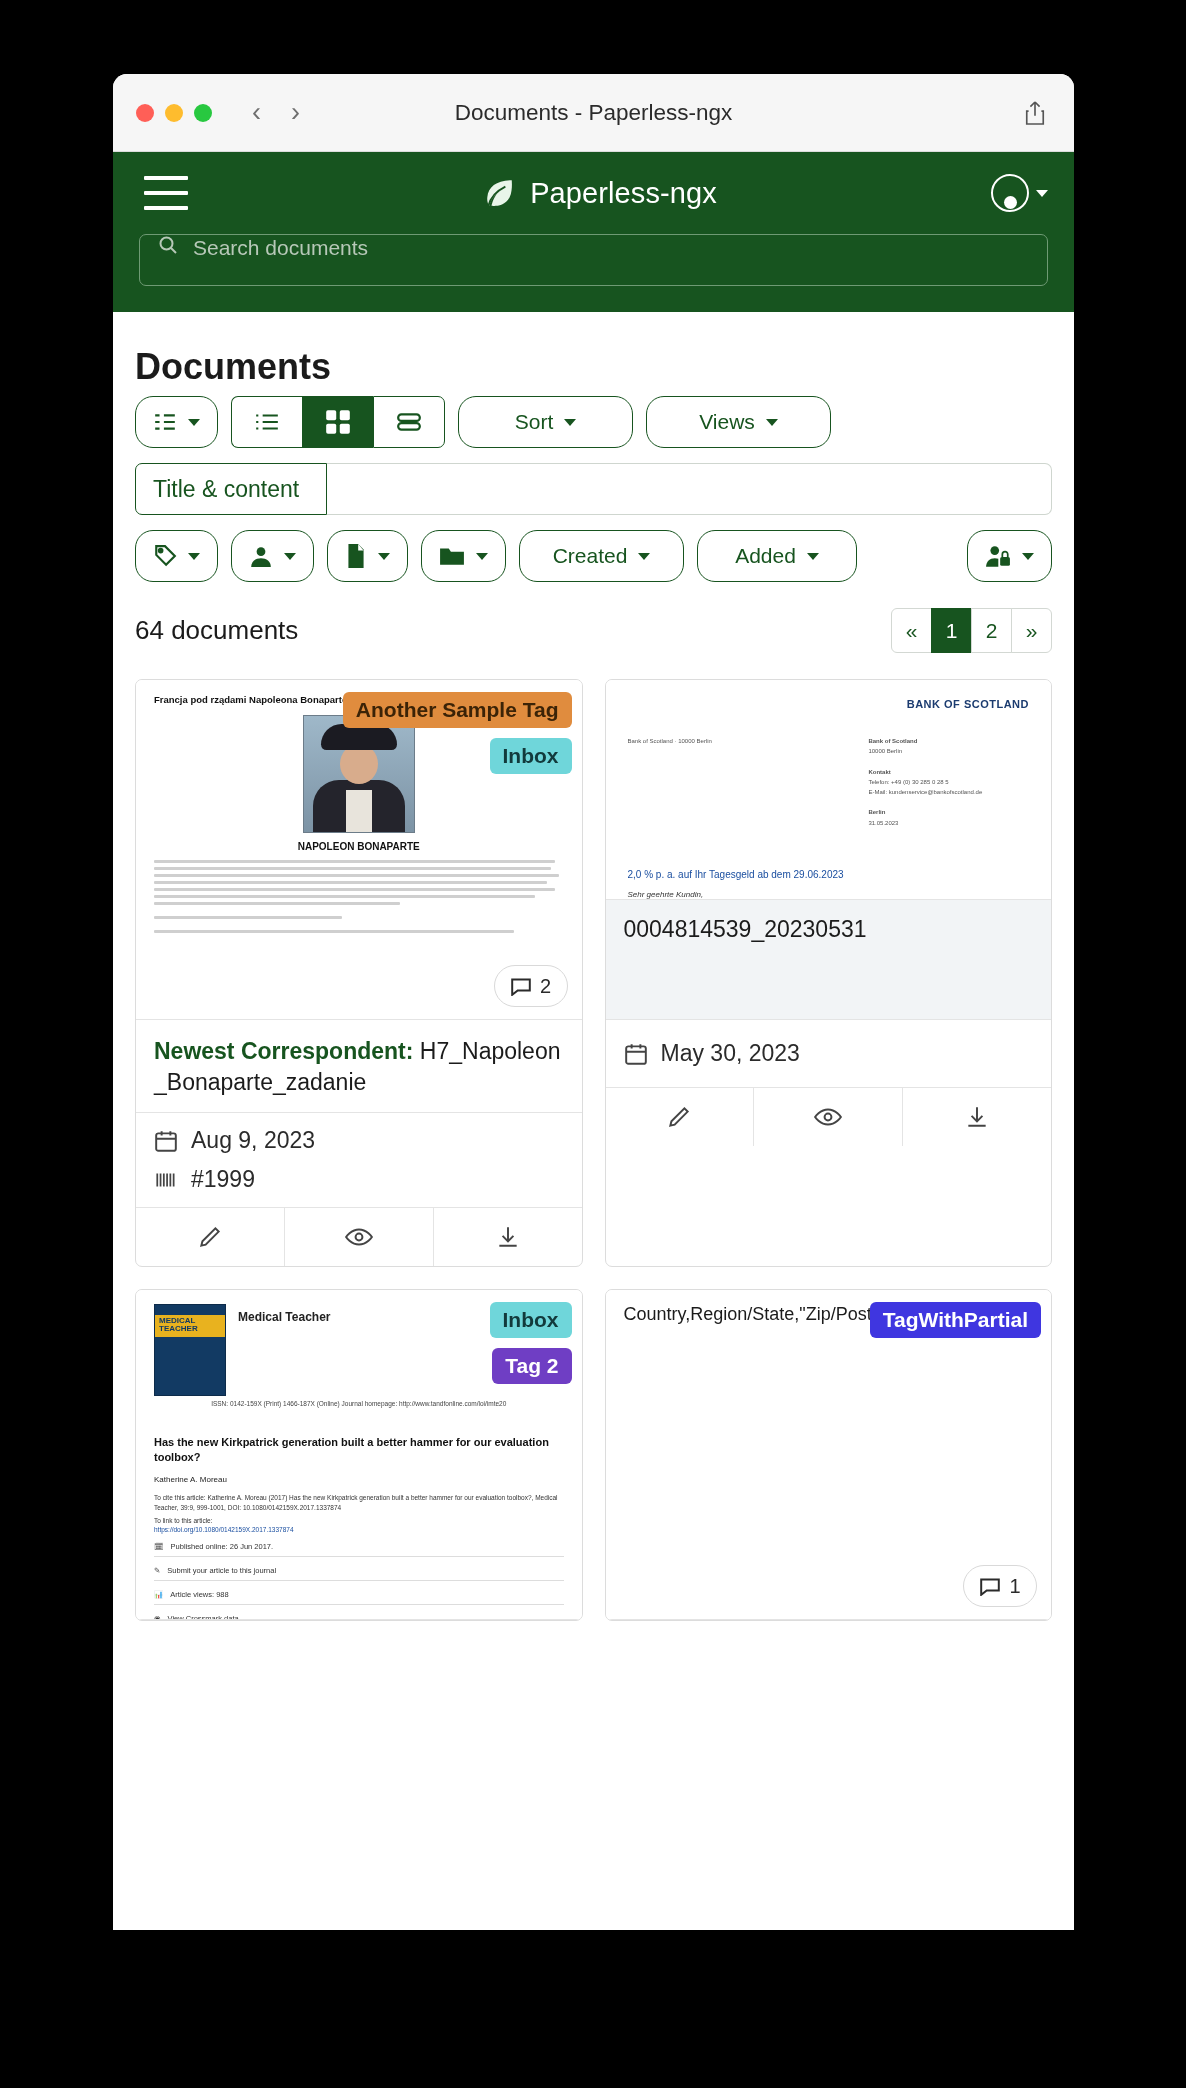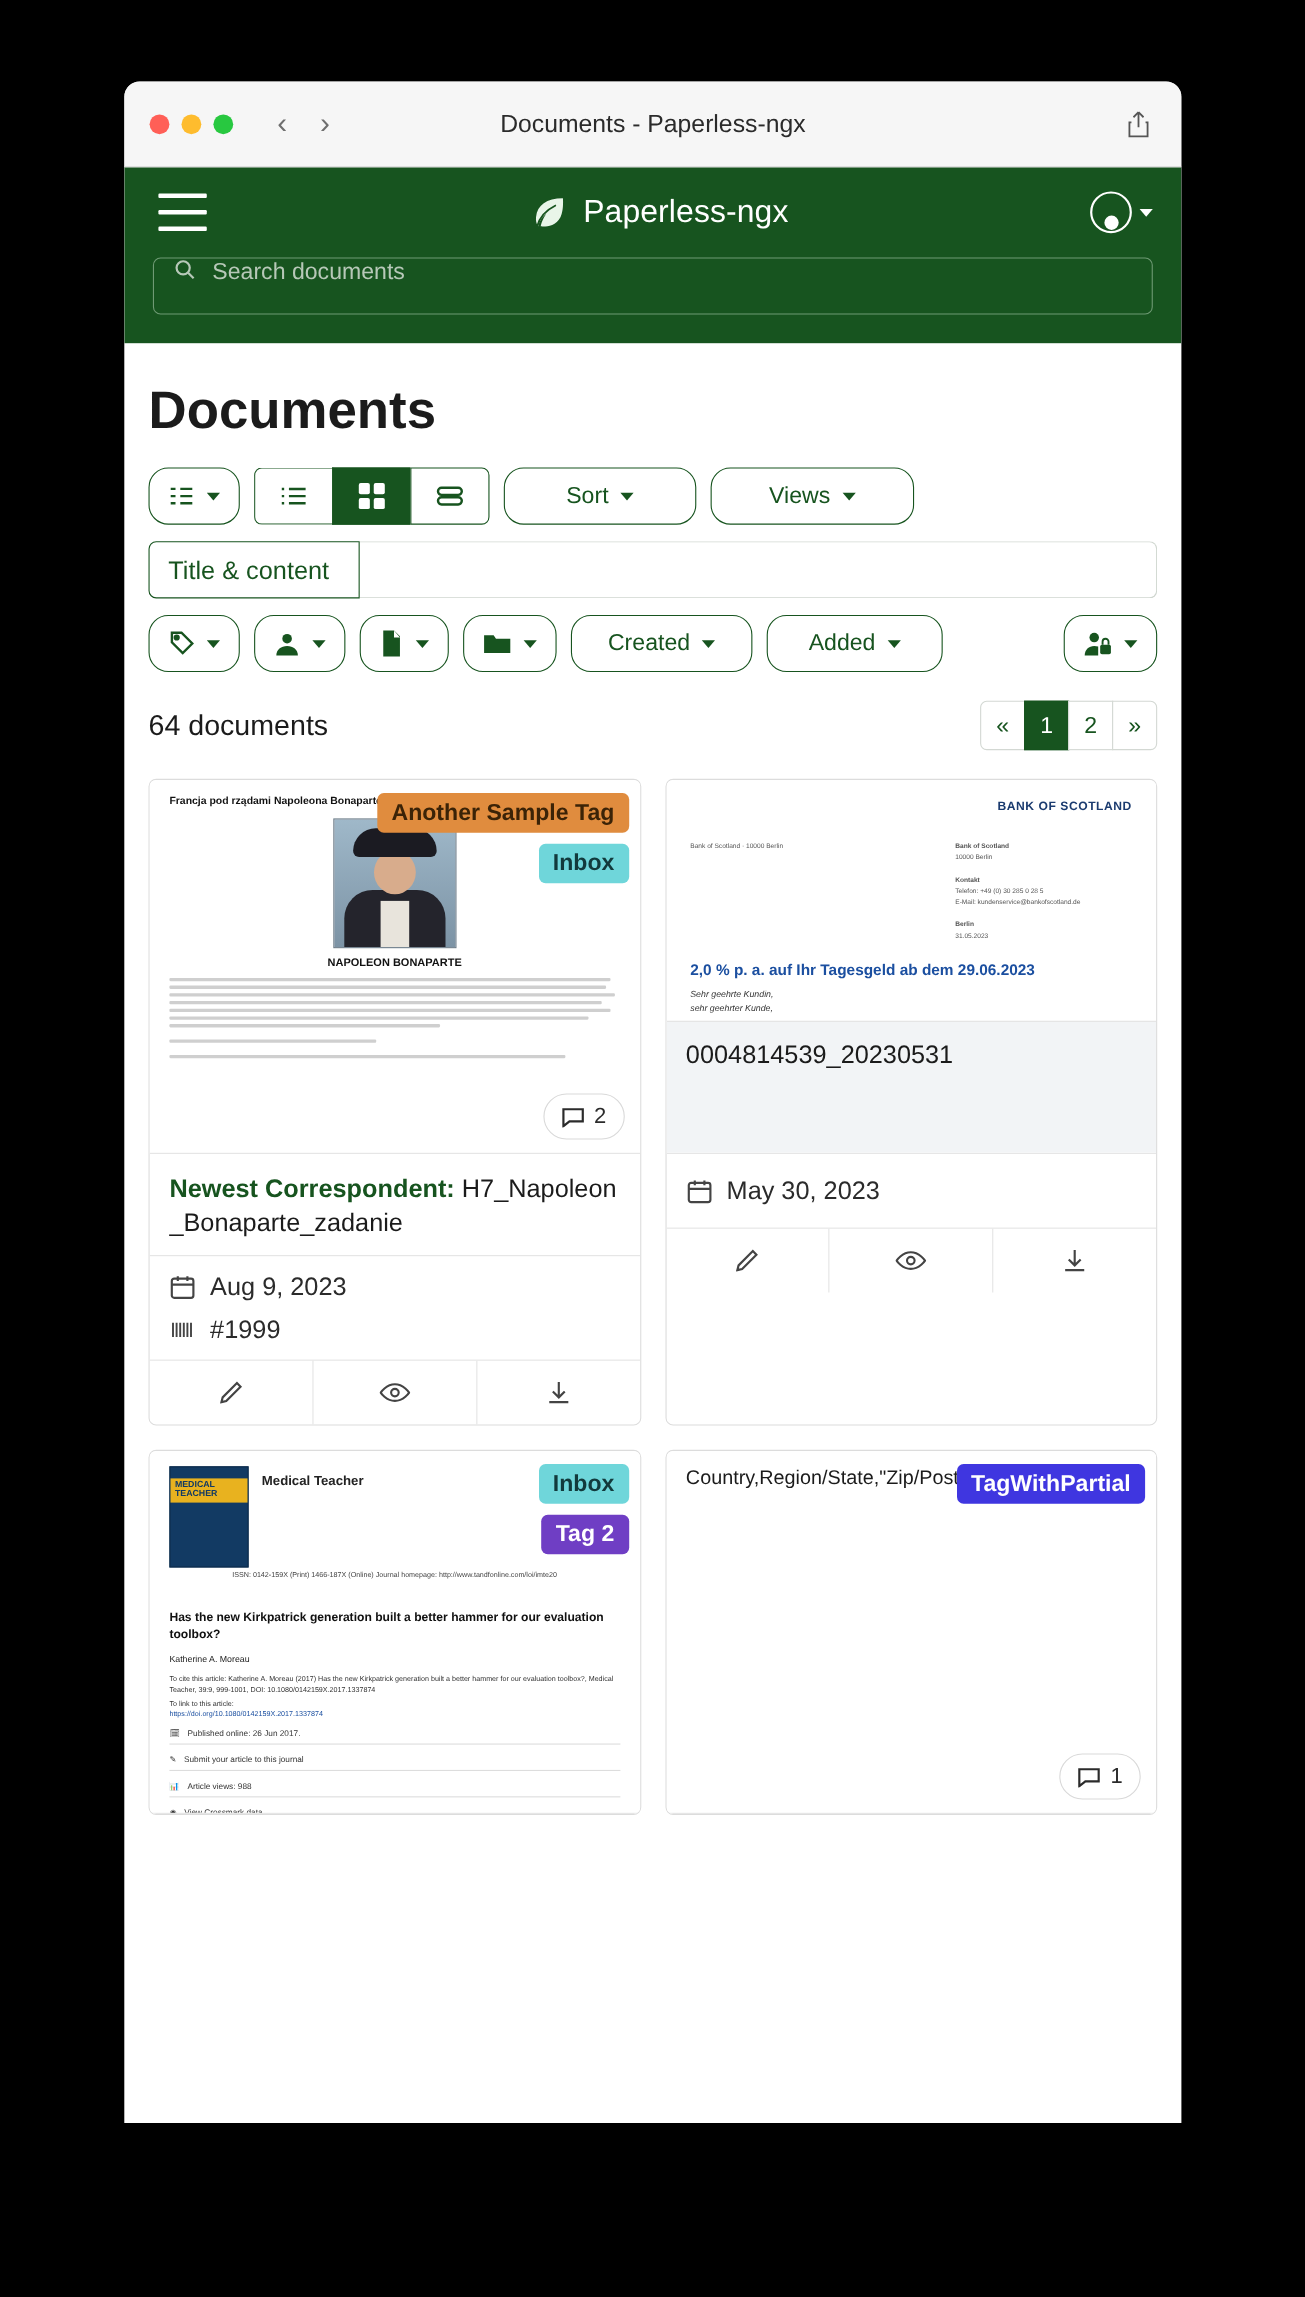--- a/index.html
+++ b/index.html
@@ -124,22 +124,22 @@
   .searchbox .magn { width: 20px; height: 20px; }
   .searchbox input {
     flex: 1; background: transparent; border: 0; outline: none;
     color: #cfdccf; font-size: 21px;
     font-family: "Liberation Sans", sans-serif;
   }
   .searchbox input::placeholder { color: #b7c8b8; }
   
   .content { padding: 26px 22px 0 22px; }
   .page-title {
-    font-size: 48px; font-weight: bold; color: #1b1b1b;
-    margin: 8px 0 24px 0;
+    font-size: 36px; font-weight: bold; color: #1b1b1b;
+    margin: 8px 0 8px 0;
   }
   .btnrow { display: flex; gap: 13px; margin-bottom: 15px; flex-wrap: nowrap; }
   .btn {
     border: 1px solid #17541f;
     color: #17541f;
     background: #fff;
     border-radius: 18px;
     height: 52px;
     display: flex; align-items: center; justify-content: center;
     gap: 9px;
@@ -283,21 +283,21 @@
   .np-body:before{
     content:""; position:absolute; left:50%; top:10px; transform:translateX(-50%);
     width:26px; height:42px; background:#e8e4dc;
   }
   .np-name { text-align: center; font-size: 10px; font-weight: bold; margin-top: 8px; color:#111; }
   .lines { margin-top: 8px; }
   .lines i {
     display: block; height: 3px; background: #cfcfcf; margin-bottom: 4px; border-radius: 1px;
   }
   .bos-head { text-align: right; font-size: 11px; color: #1b3b6f; font-weight: bold; letter-spacing:.5px;}
-  .bos-blue { color: #1b4fa0; font-size: 14px; font-weight: bold; margin-top: 16px; }
+  .bos-blue { color: #1b4fa0; font-size: 10px; font-weight: normal; margin-top: 41px; }
   .bos-small { font-size: 8px; color: #333; margin-top: 8px; line-height: 1.7; font-style: italic; }
   .bos-tiny { font-size: 6px; color: #555; line-height: 1.7; }
   .ocr-text {
     position: absolute; left: 0; right: 0; bottom: 0;
     background: #f2f4f6; border-top: 1px solid #e4e4e4;
     padding: 16px 18px; font-size: 23px; color: #1b1b1b;
     height: 120px;
   }
   .mt-cover {
     width: 72px; height: 92px; background: #123a63;

